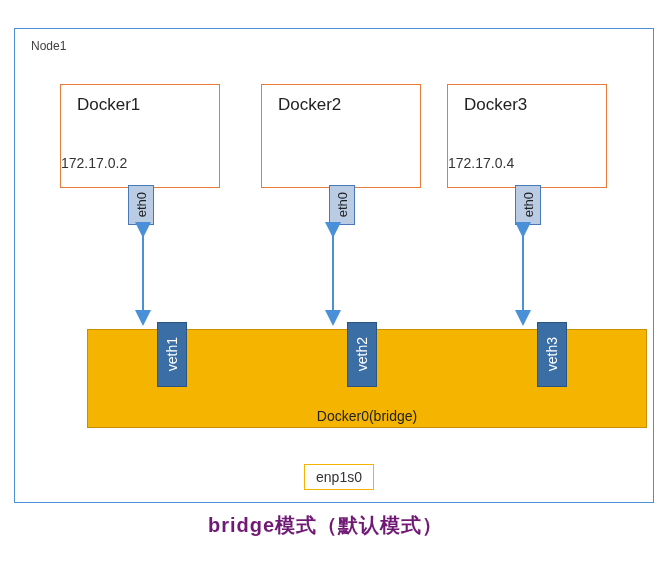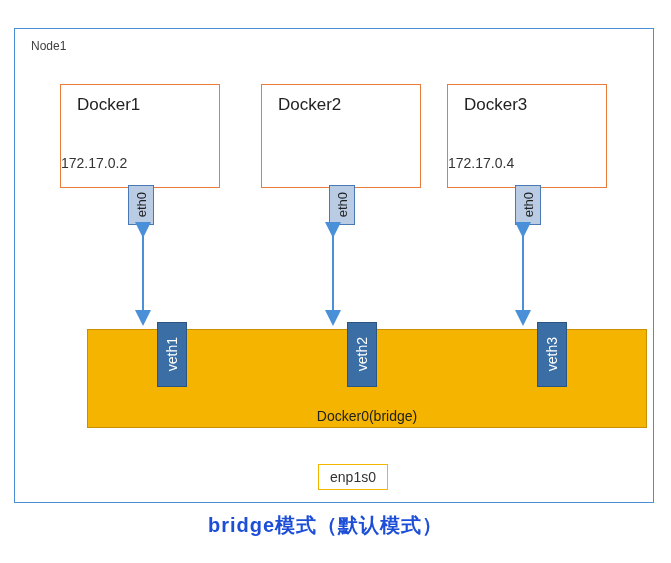--- a/index.html
+++ b/index.html
@@ -33,21 +33,21 @@
     display: flex; align-items: center; justify-content: center;
   }
   .veth-box .vtxt { color: #fff; font-size: 14px; }
   .bridge-label { position: absolute; width:100%; text-align:center; font-size: 14px; color: #222; }
   .enp-box {
     position: absolute; width: 70px; height: 26px; border: 1px solid #f5b400; background: #fff;
     display: flex; align-items: center; justify-content: center; font-size: 14px; color: #333;
   }
   .caption {
     position: absolute; left: 0; width: 651px; top: 512px; text-align: center;
-    font-size: 20px; font-weight: bold; color: #1d4ed8; letter-spacing: 1px;
+    font-size: 20px; font-weight: bold; color: #701a75; letter-spacing: 1px;
   }
   svg.arrow { position: absolute; overflow: visible; }
 </style>
 </head>
 <body>
 
 <div class="node-box">
   <div class="node-title">Node1</div>
 
   <div class="docker-box" style="left:45px; top:55px;">
@@ -94,18 +94,18 @@
     </div>
     <div class="veth-box" style="left:259px; top:-8px;">
       <span class="vtxt">veth2</span>
     </div>
     <div class="veth-box" style="left:449px; top:-8px;">
       <span class="vtxt">veth3</span>
     </div>
     <div class="bridge-label" style="top:78px;">Docker0(bridge)</div>
   </div>
 
-  <div class="enp-box" style="left:289px; top:435px;margin-left:14px;">
+  <div class="enp-box" style="left:289px; top:435px;">
     <span>enp1s0</span>
   </div>
 </div>
 
 <div class="caption">bridge模式（默认模式）</div>
 
 </body></html>

